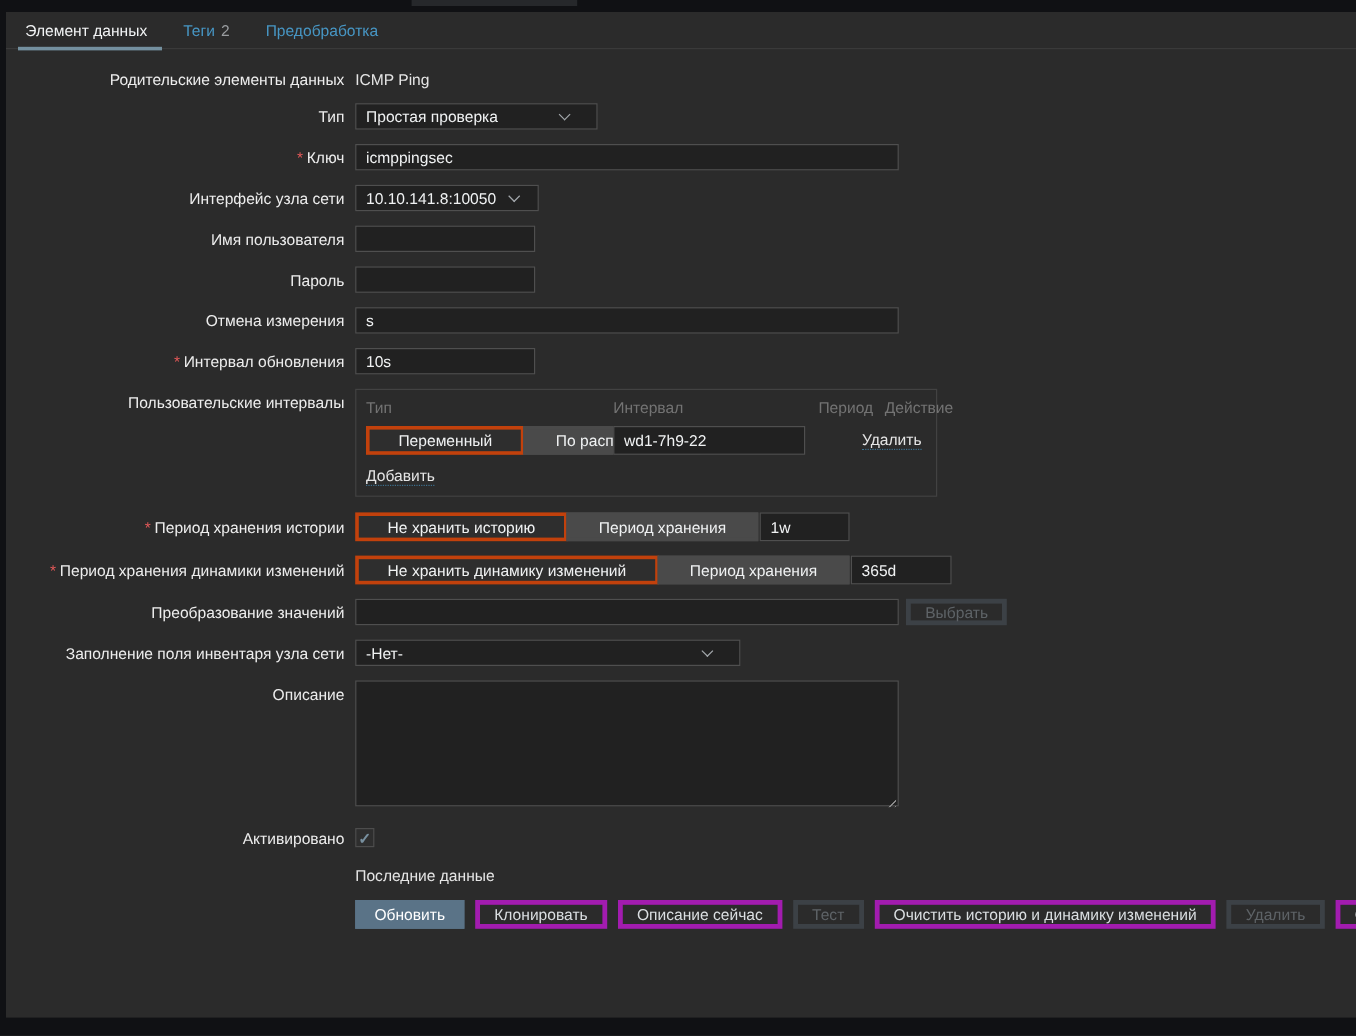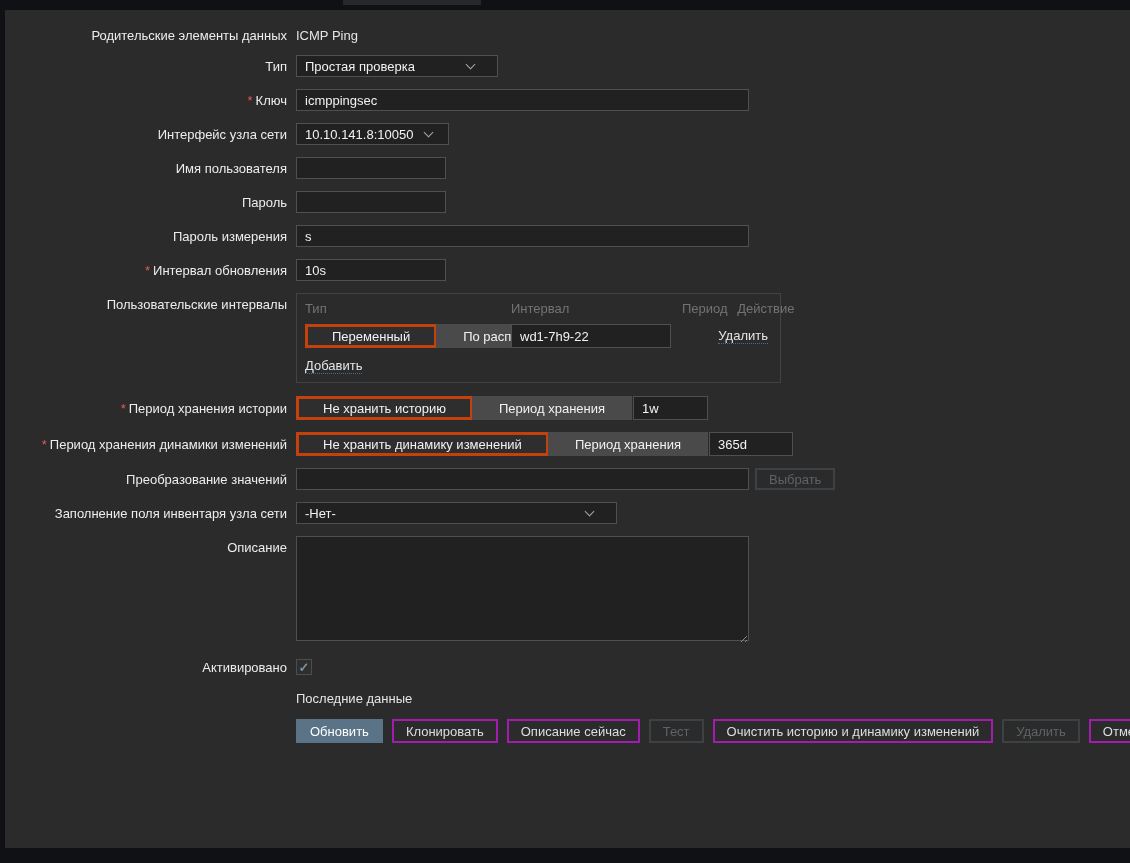--- a/index.html
+++ b/index.html
@@ -81,21 +81,21 @@
   }
   .fs-grid { display:grid; grid-template-columns:206px 165px 1fr; align-items:center; }
   .fs-head { color:#737373; padding-bottom:8px; }
   .fs-head-right { text-align:right; white-space:nowrap; }
   .fs-head-right span { margin-left:6px; }
   .fs-actions { text-align:right; padding-right:4px; }
   .fs-add { margin-top:10px; display:inline-block; }
   
   .btn {
     height:24px; padding:0 12px; font:inherit; cursor:pointer;
-    background:transparent; border:2px solid #a21caf; color:#dbdfe2;
+    background:transparent; border:4px solid #a21caf; color:#dbdfe2;
     white-space:nowrap;
   }
   .btn.primary { background:#5a7387; border-color:#5a7387; color:#fff; }
   .btn:disabled, .btn.disabled {
     color:#5e6367; border-color:#3c4146; cursor:default;
   }
   .footer { display:flex; gap:9px; margin-left:291px; margin-top:13px; }
   
   .checkbox {
     width:16px; height:16px; background:#2e2e2e; border:1px solid #4d4d4d;
@@ -114,20 +114,32 @@
   }
   .latest-row { margin-top:16px; margin-bottom:0; }
 </style>
 </head>
 <body>
 
 <div class="top-artifact"></div>
 
 <div class="panel">
 
+  <div class="tabbar">
+    <div class="tab active">
+      <span>Элемент данных</span>
+    </div>
+    <div class="tab">
+      <span>Теги</span>
+      <span class="badge">2</span>
+    </div>
+    <div class="tab">
+      <span>Предобработка</span>
+    </div>
+  </div>
 
   <div class="form">
 
     <div class="row">
       <div class="row-label">Родительские элементы данных</div>
       <div class="row-content">
         <a class="link parent-link">ICMP Ping</a>
       </div>
     </div>
 
@@ -168,21 +180,21 @@
     </div>
 
     <div class="row">
       <div class="row-label">Пароль</div>
       <div class="row-content">
         <input class="txt w-small" value="" style="">
       </div>
     </div>
 
     <div class="row">
-      <div class="row-label">Пароль измерения</div>
+      <div class="row-label">Отмена измерения</div>
       <div class="row-content">
         <input class="txt w-wide" value="s" style="">
       </div>
     </div>
 
     <div class="row">
       <div class="row-label"><span class="req">*</span><span>Интервал обновления</span></div>
       <div class="row-content">
         <input class="txt w-small" value="10s" style="">
       </div>

